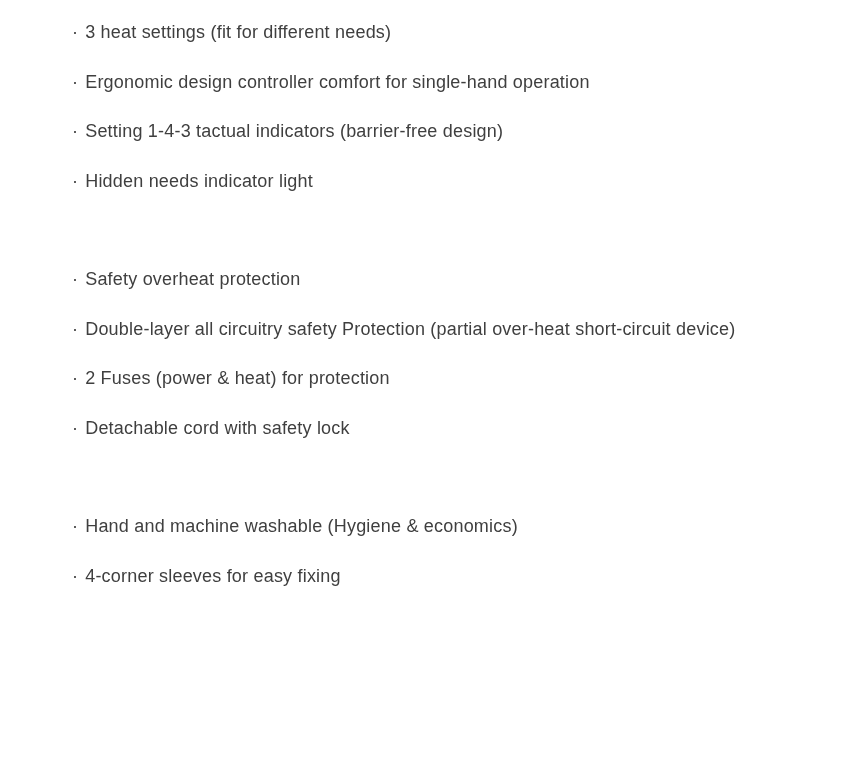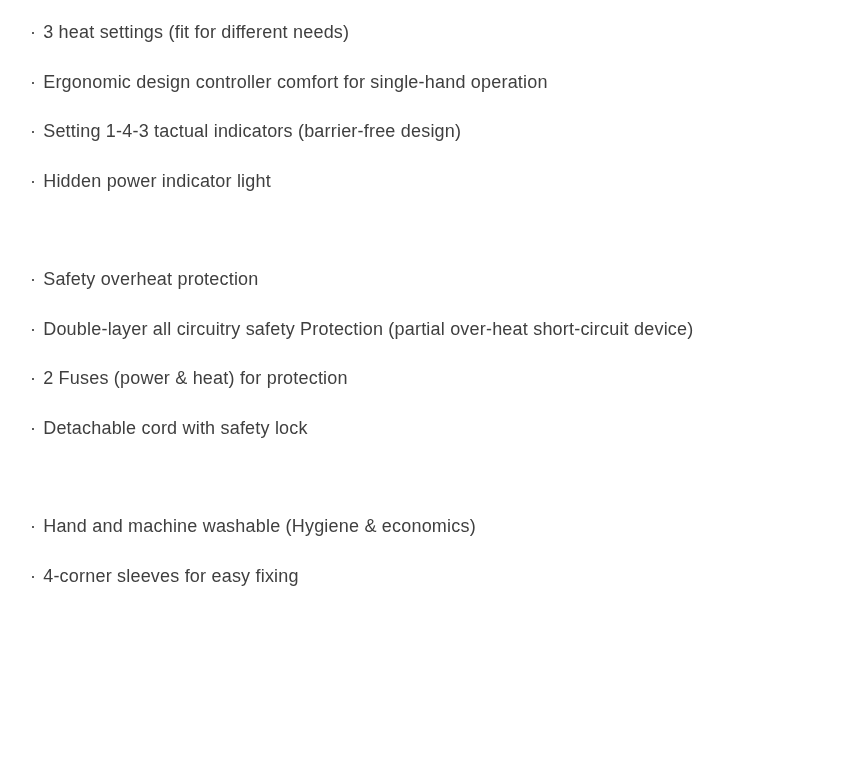--- a/index.html
+++ b/index.html
@@ -23,37 +23,38 @@
   .feature-group:last-child {
     margin-bottom: 0;
   }
   .feature-item {
     display: block;
     font-size: 18px;
     line-height: 49.5px;
     letter-spacing: 0.2px;
     white-space: nowrap;
     color: #3f3f3f;
+    margin-left: 42px;
   }
   .bullet {
     display: inline-block;
     margin-right: 7px;
     color: #3f3f3f;
   }
 </style>
 </head>
 <body>
 
 <div class="feature-sheet">
 
   <div class="feature-group">
     <span class="feature-item"><span class="bullet">·</span><span>3 heat settings (fit for different needs)</span></span>
     <span class="feature-item"><span class="bullet">·</span><span>Ergonomic design controller comfort for single-hand operation</span></span>
     <span class="feature-item"><span class="bullet">·</span><span>Setting 1-4-3 tactual indicators (barrier-free design)</span></span>
-    <span class="feature-item"><span class="bullet">·</span><span>Hidden power indicator light</span></span>
+    <span class="feature-item"><span class="bullet">·</span><span>Hidden needs indicator light</span></span>
   </div>
 
   <div class="feature-group">
     <span class="feature-item"><span class="bullet">·</span><span>Safety overheat protection</span></span>
     <span class="feature-item"><span class="bullet">·</span><span>Double-layer all circuitry safety Protection (partial over-heat short-circuit device)</span></span>
     <span class="feature-item"><span class="bullet">·</span><span>2 Fuses (power &amp; heat) for protection</span></span>
     <span class="feature-item"><span class="bullet">·</span><span>Detachable cord with safety lock</span></span>
   </div>
 
   <div class="feature-group">

